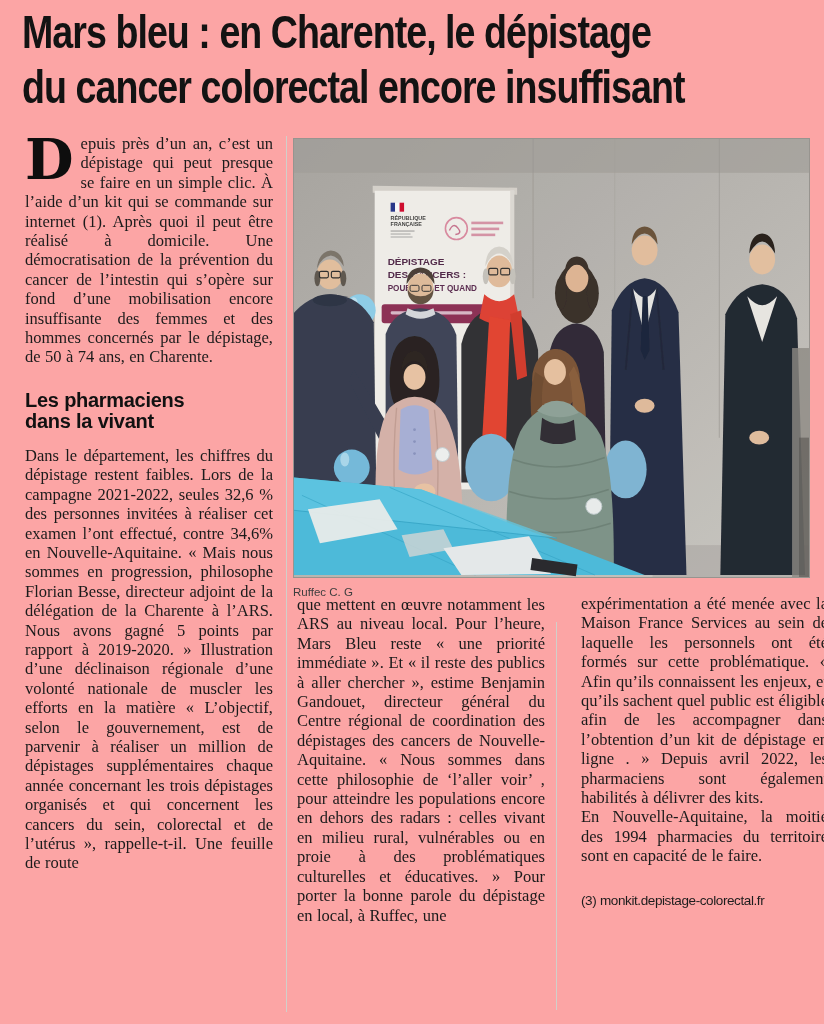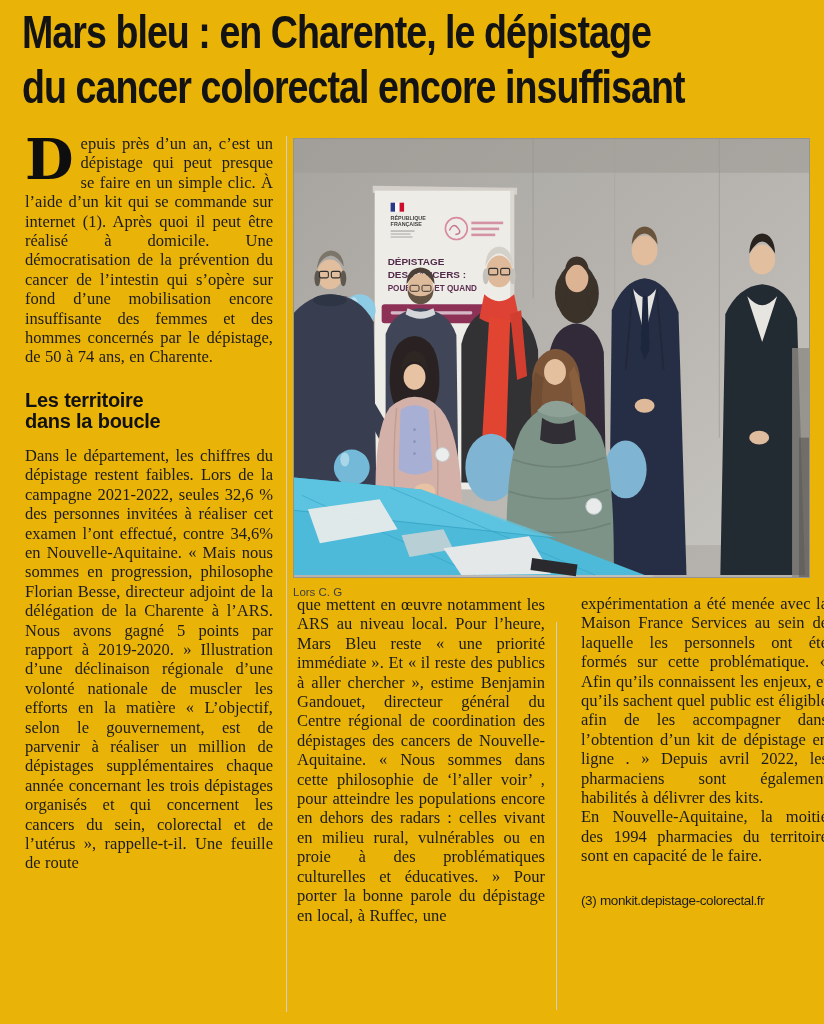--- a/index.html
+++ b/index.html
@@ -1,17 +1,17 @@
 <!DOCTYPE html>
 <html lang="fr"><head>
 <meta charset="utf-8">
 <style>
   html,body { margin:0; padding:0; background:#ffffff; }
   .page {
-    position:relative; width:824px; height:1024px; background:#eab308;
+    position:relative; width:824px; height:1024px; background:#fca5a5;
     overflow:hidden; font-family:"Liberation Serif", serif; color:#1b1b1b;
   }
   
   h1.headline { position:absolute; left:22px; top:4px; margin:0;
     font-family:"Liberation Sans", sans-serif; font-weight:bold; color:#131313; }
   h1.headline .hl { display:block; font-size:47px; line-height:55px;
     letter-spacing:-1.2px; white-space:nowrap;
     transform:scaleX(0.80); transform-origin:0 0; }
   
   .col { position:absolute; text-align:justify; font-size:16.5px; line-height:19.4px;
@@ -53,22 +53,22 @@
     <span class="hl">Mars bleu : en Charente, le dépistage</span>
     <span class="hl">du cancer colorectal encore insuffisant</span>
   </h1>
 
   <div class="vrule r1"></div>
   <div class="vrule r2"></div>
 
   <div class="col col1">
     <p class="body"><span class="dropcap">D</span><span>epuis près d’un an, c’est un dépistage qui peut presque se faire en un simple clic. À l’aide d’un kit qui se commande sur internet (1). Après quoi il peut être réalisé à domicile. Une démocratisation de la prévention du cancer de l’intestin qui s’opère sur fond d’une mobilisation encore insuffisante des femmes et des hommes concernés par le dépistage, de 50 à 74 ans, en Charente.</span></p>
     <h2 class="subhead">
-      <span>Les territoire</span>
-      <span>dans la boucle</span>
+      <span>Les pharmaciens</span>
+      <span>dans la vivant</span>
     </h2>
     <p class="body"><span>Dans le département, les chiffres du dépistage restent faibles. Lors de la campagne 2021-2022, seules 32,6 % des personnes invitées à réaliser cet examen l’ont effectué, contre 34,6% en Nouvelle-Aquitaine. </span><span class="it">« Mais nous sommes en progression,</span><span> philosophe Florian Besse, directeur adjoint de la délégation de la Charente à l’ARS. </span><span class="it">Nous avons gagné 5 points par rapport à 2019-2020. »</span><span> Illustration d’une déclinaison régionale d’une volonté nationale de muscler les efforts en la matière </span><span class="it">« L’objectif, selon le gouvernement, est de parvenir à réaliser un million de dépistages supplémentaires chaque année concernant les trois dépistages organisés et qui concernent les cancers du sein, colorectal et de l’utérus »</span><span>, rappelle-t-il. Une feuille de route</span></p>
   </div>
 
   <figure class="photo">
     <svg width="515" height="438" viewBox="0 0 517 440" preserveAspectRatio="none">
       <defs>
         <linearGradient id="wallg" x1="0" y1="0" x2="1" y2="1">
           <stop offset="0" stop-color="#a9a6a2"></stop>
             <stop offset="0.55" stop-color="#bcb9b5"></stop>
@@ -239,21 +239,21 @@
 
         <rect x="500" y="210" width="17" height="230" fill="#8d8984" opacity="0.8"></rect>
         <rect x="507" y="300" width="10" height="140" fill="#55524e" opacity="0.6"></rect>
 
         <rect x="0" y="0" width="517" height="440" fill="#8b8272" opacity="0.05"></rect>
       </g>
     </svg>
   </figure>
 
   <div class="caption-row">
-    <span class="credit">Lors C. G</span>
+    <span class="credit">Ruffec C. G</span>
   </div>
 
   <div class="col col2">
     <p class="body"><span>que mettent en œuvre notamment les ARS au niveau local. Pour l’heure, Mars Bleu reste </span><span class="it">« une priorité immédiate »</span><span>. Et </span><span class="it">« il reste des publics à aller chercher »</span><span>, estime Benjamin Gandouet, directeur général du Centre régional de coordination des dépistages des cancers de Nouvelle-Aquitaine. </span><span class="it">« Nous sommes dans cette philosophie de ‘l’aller voir’ , pour atteindre les populations encore en dehors des radars : celles vivant en milieu rural, vulnérables ou en proie à des problématiques culturelles et éducatives. »</span><span> Pour porter la bonne parole du dépistage en local, à Ruffec, une</span></p>
   </div>
 
   <div class="col col3">
     <p class="body"><span>expérimentation a été menée avec la Maison France Services au sein de laquelle les personnels ont été formés sur cette problématique. </span><span class="it">« Afin qu’ils connaissent les enjeux, et qu’ils sachent quel public est éligible afin de les accompagner dans l’obtention d’un kit de dépistage en ligne . »</span><span> Depuis avril 2022, les pharmaciens sont également habilités à délivrer des kits.</span></p>
     <p class="body">En Nouvelle-Aquitaine, la moitié des 1994 pharmacies du territoire sont en capacité de le faire.</p>
     <p class="footnote">(3) monkit.depistage-colorectal.fr</p>

